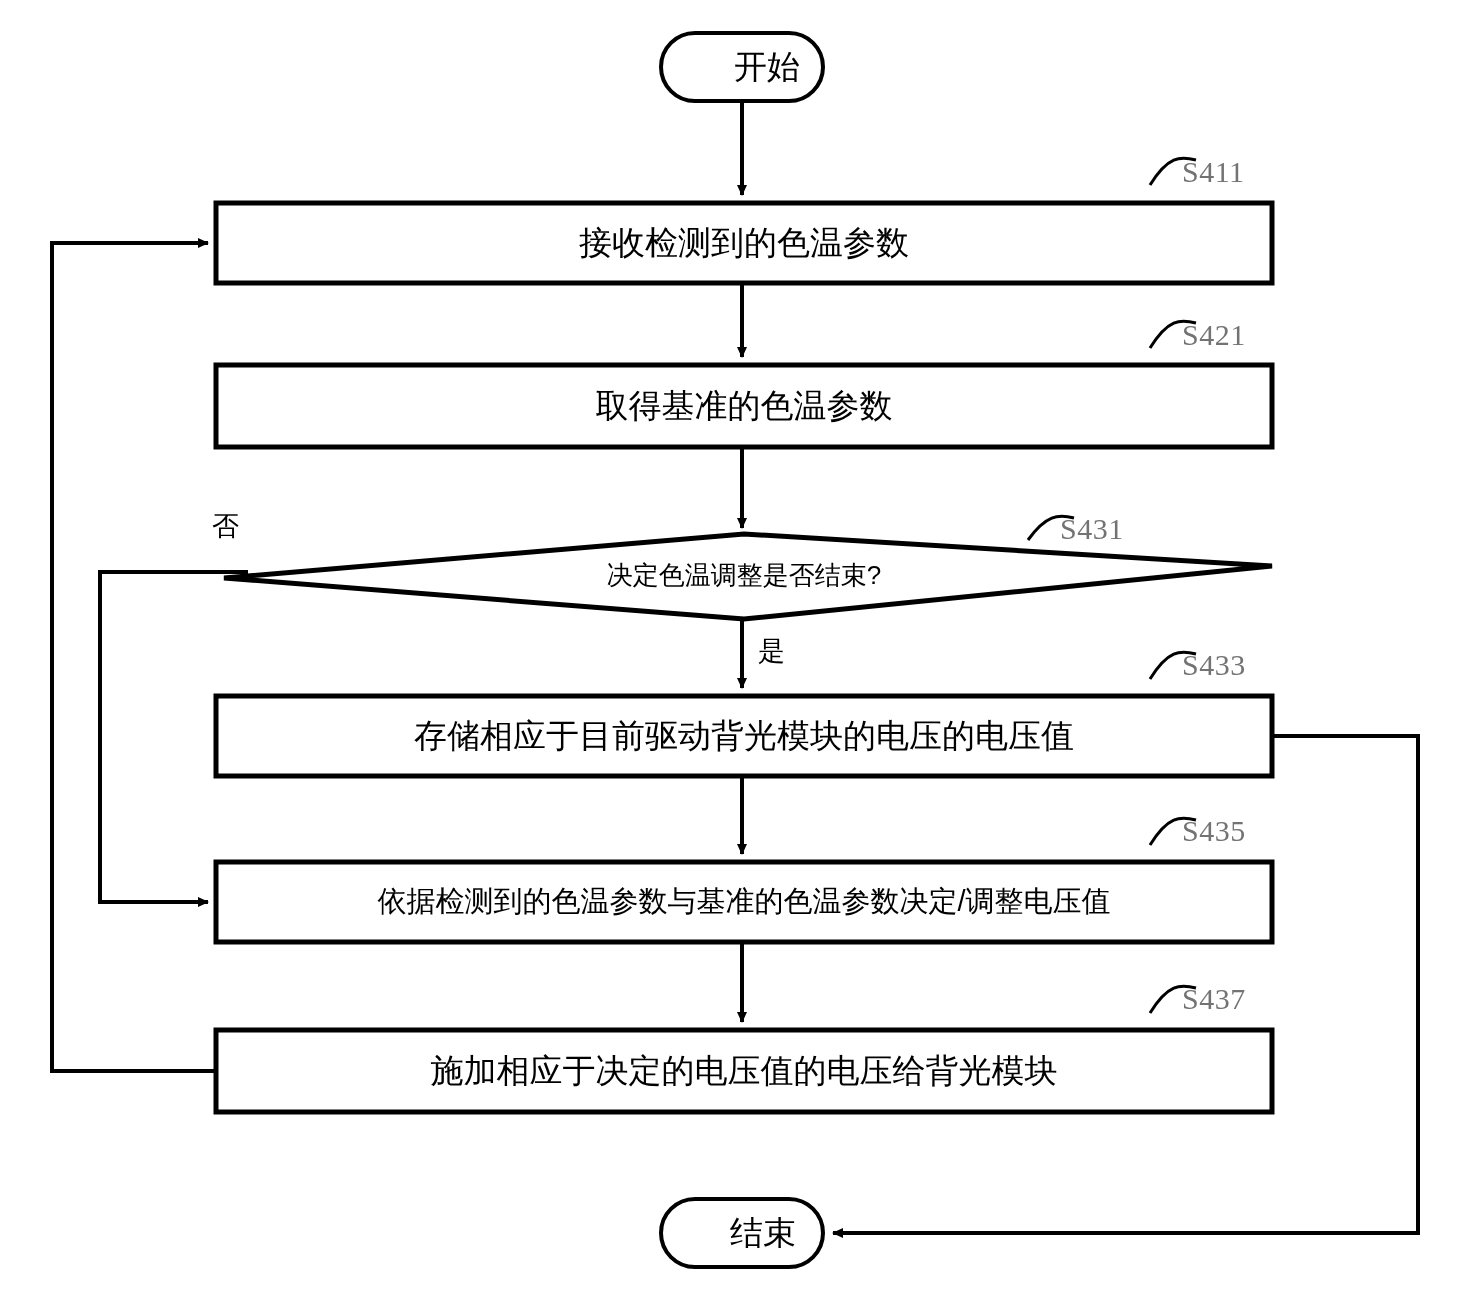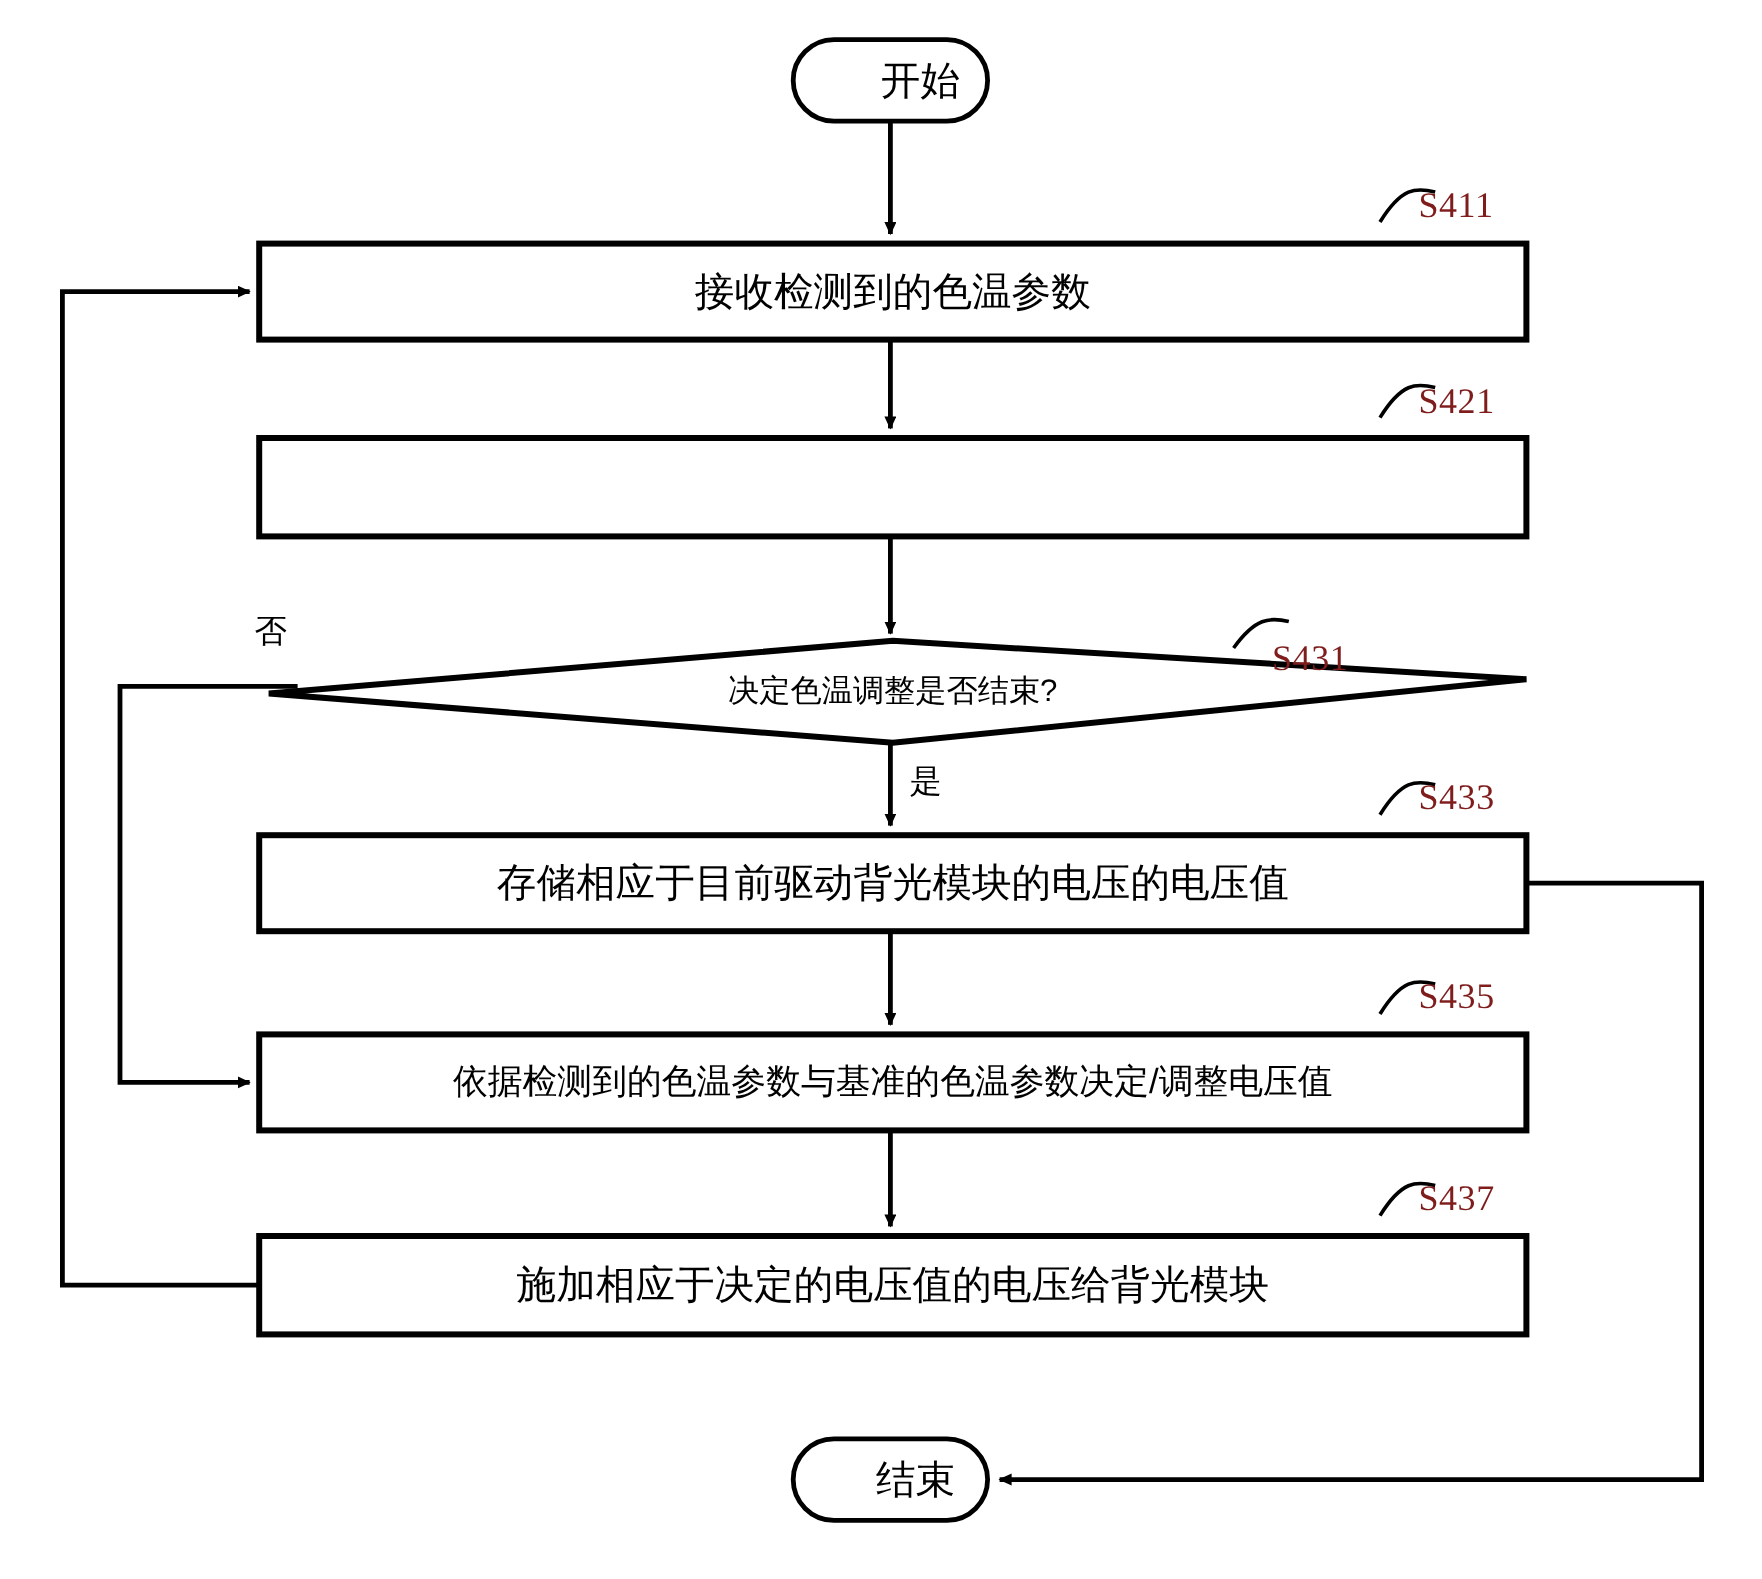--- a/index.html
+++ b/index.html
@@ -28,21 +28,21 @@
     align-items: center;
     justify-content: center;
     text-align: center;
     color: #000000;
     font-family: "Liberation Sans", sans-serif;
     white-space: nowrap;
     pointer-events: none;
   }
   .step-label {
     position: absolute;
-    color: #7f1d1d;
+    color: #737373;
     font-family: "Liberation Serif", serif;
     font-size: 30px;
     letter-spacing: 0.5px;
   }
   .edge-label {
     position: absolute;
     color: #000000;
     font-family: "Liberation Sans", sans-serif;
     font-size: 27px;
   }
@@ -118,34 +118,35 @@
 
     <path d="M216 1071 L52 1071 L52 243 L208 243" fill="none" stroke="#000000" stroke-width="4" marker-end="url(#arrow)"></path>
 
     <path d="M1272 736 L1418 736 L1418 1233 L833 1233" fill="none" stroke="#000000" stroke-width="4" marker-end="url(#arrow)"></path>
   </svg>
 
   <div class="node-text terminal-text" style="left:661px; top:33px; width:162px; height:68px;">开始</div>
 
   <div class="node-text process-text" style="left:216px; top:203px; width:1056px; height:80px;">接收检测到的色温参数</div>
 
+  <div class="node-text process-text" style="left:216px; top:365px; width:1056px; height:82px;">取得基准的色温参数</div>
 
   <div class="node-text process-text" style="left:216px; top:696px; width:1056px; height:80px;">存储相应于目前驱动背光模块的电压的电压值</div>
 
   <div class="node-text decision-text" style="left:400px; top:545px; width:688px; height:60px;">决定色温调整是否结束?</div>
 
   <div class="node-text process-text-sm" style="left:216px; top:862px; width:1056px; height:80px;">依据检测到的色温参数与基准的色温参数决定/调整电压值</div>
 
   <div class="node-text process-text" style="left:216px; top:1030px; width:1056px; height:82px;">施加相应于决定的电压值的电压给背光模块</div>
 
   <div class="node-text terminal-text" style="left:661px; top:1199px; width:154px; height:68px;font-family:Liberation Serif, serif;">结束</div>
 
   <div class="step-label" style="left:1182px; top:155px;">S411</div>
   <div class="step-label" style="left:1182px; top:318px;">S421</div>
-  <div class="step-label" style="left:1060px; top:532px;">S431</div>
+  <div class="step-label" style="left:1060px; top:512px;">S431</div>
   <div class="step-label" style="left:1182px; top:648px;">S433</div>
   <div class="step-label" style="left:1182px; top:814px;">S435</div>
   <div class="step-label" style="left:1182px; top:982px;">S437</div>
 
   <div class="edge-label" style="left:212px; top:508px;">否</div>
   <div class="edge-label" style="left:758px; top:633px;">是</div>
 
 </div>
 
 </body></html>

